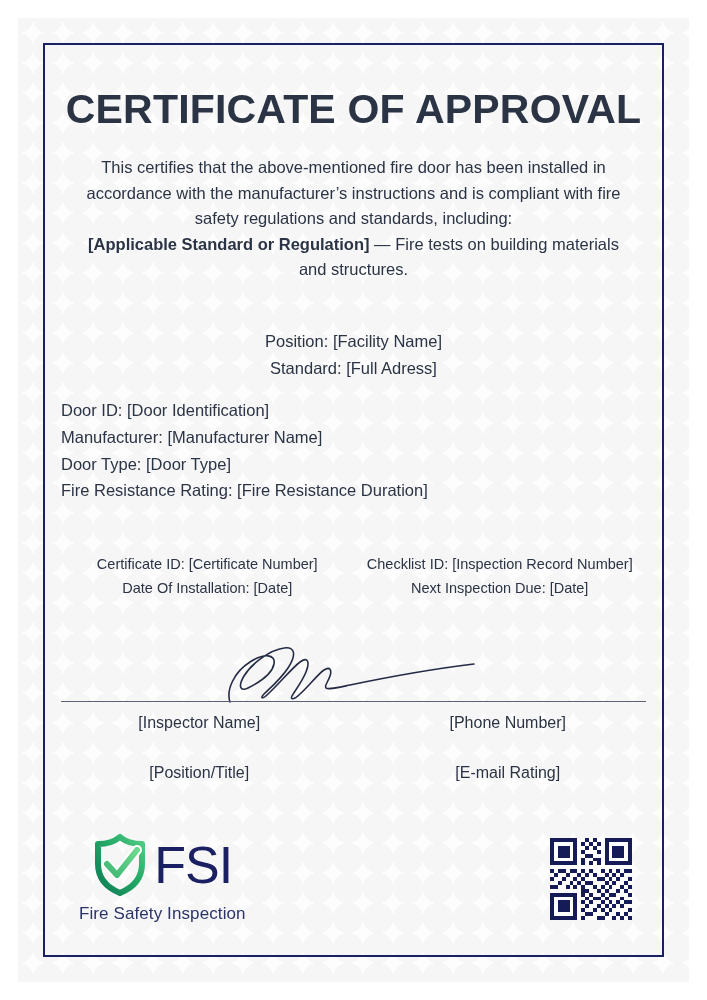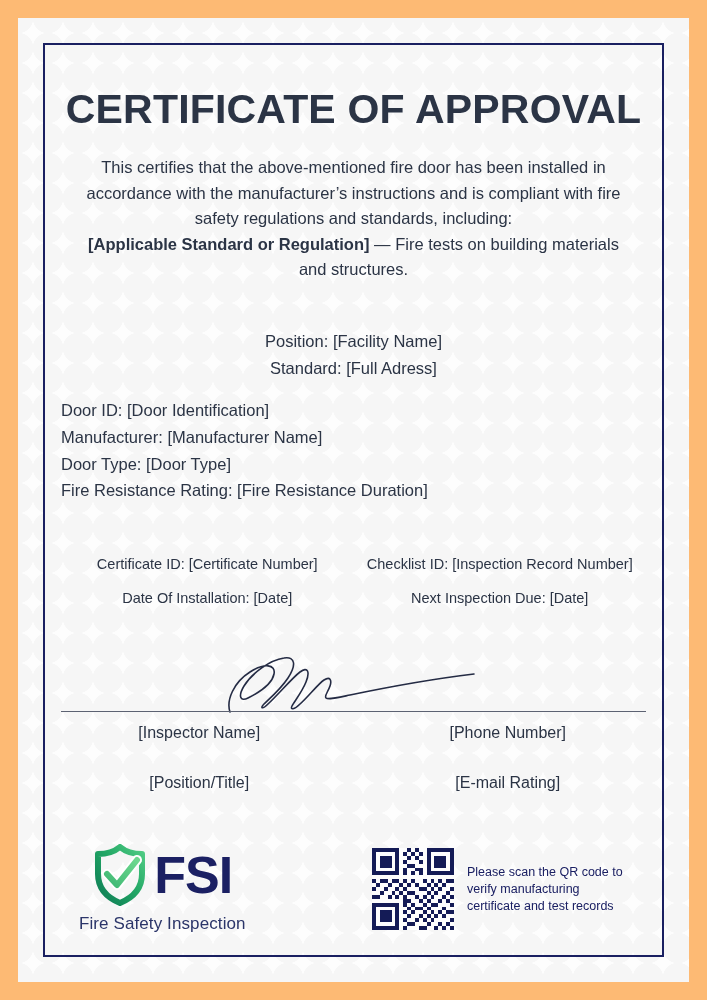--- a/index.html
+++ b/index.html
@@ -13,21 +13,21 @@
     font-family: "Liberation Sans", sans-serif;
     background: #0b1152;
     overflow: hidden;
   }
 
   
   .certificate-frame {
     position: relative;
     width: 707px;
     height: 1000px;
-    background: #fdba74;
+    background: #ffffff;
     padding: 18px;
   }
 
   
   .paper {
     position: relative;
     width: 100%;
     height: 100%;
     background-color: #fdfdfd;
     background-image:
@@ -105,21 +105,21 @@
     line-height: 1.62;
     color: #2b3445;
     margin-top: 16px;
     list-style: none;
   }
 
   
   .meta-grid {
     display: grid;
     grid-template-columns: 1fr 1fr;
-    row-gap: 18px;
+    row-gap: 8px;
     margin-top: 52px;
     font-size: 14.5px;
     color: #2b3445;
     text-align: center;
   }
 
   
   .signature-area {
     position: relative;
     margin-top: 46px;
@@ -162,21 +162,21 @@
     justify-content: space-between;
     margin-top: 52px;
     padding: 0 14px 0 18px;
   }
 
   .logo-block { display: flex; flex-direction: column; align-items: center; }
   .logo-row { display: flex; align-items: center; gap: 6px; }
   .logo-mark { width: 56px; height: 62px; display: block; }
   .logo-word {
     font-size: 52px;
-    font-weight: bold;
+    font-weight: normal;
     color: #1b2063;
     letter-spacing: -1px;
     line-height: 1;
   }
   .logo-tagline {
     margin-top: 8px;
     font-size: 17px;
     color: #2b3569;
     letter-spacing: 0.1px;
   }
@@ -305,20 +305,19 @@
               <path d="M8 13h1v1H8zM9 13h1v1H9zM12 13h1v1h-1zM14 13h1v1h-1zM17 13h1v1h-1zM19 13h1v1h-1z"></path>
               <path d="M8 14h1v1H8zM10 14h1v1h-1zM13 14h1v1h-1zM15 14h1v1h-1zM16 14h1v1h-1zM20 14h1v1h-1z"></path>
               <path d="M9 15h1v1H9zM11 15h1v1h-1zM12 15h1v1h-1zM14 15h1v1h-1zM18 15h1v1h-1z"></path>
               <path d="M8 16h1v1H8zM10 16h1v1h-1zM13 16h1v1h-1zM15 16h1v1h-1zM17 16h1v1h-1zM19 16h1v1h-1zM20 16h1v1h-1z"></path>
               <path d="M9 17h1v1H9zM12 17h1v1h-1zM14 17h1v1h-1zM16 17h1v1h-1zM18 17h1v1h-1z"></path>
               <path d="M8 18h1v1H8zM11 18h1v1h-1zM13 18h1v1h-1zM15 18h1v1h-1zM20 18h1v1h-1z"></path>
               <path d="M9 19h1v1H9zM10 19h1v1h-1zM14 19h1v1h-1zM17 19h1v1h-1zM19 19h1v1h-1z"></path>
               <path d="M8 20h1v1H8zM12 20h1v1h-1zM13 20h1v1h-1zM16 20h1v1h-1zM18 20h1v1h-1zM20 20h1v1h-1z"></path>
             </g>
           </svg>
-          <div class="qr-caption">Please scan the QR code to verify manufacturing certificate and test records</div>
         </div>
 
       </div>
 
     </div>
   </div>
 </div>
 
 </body></html>

